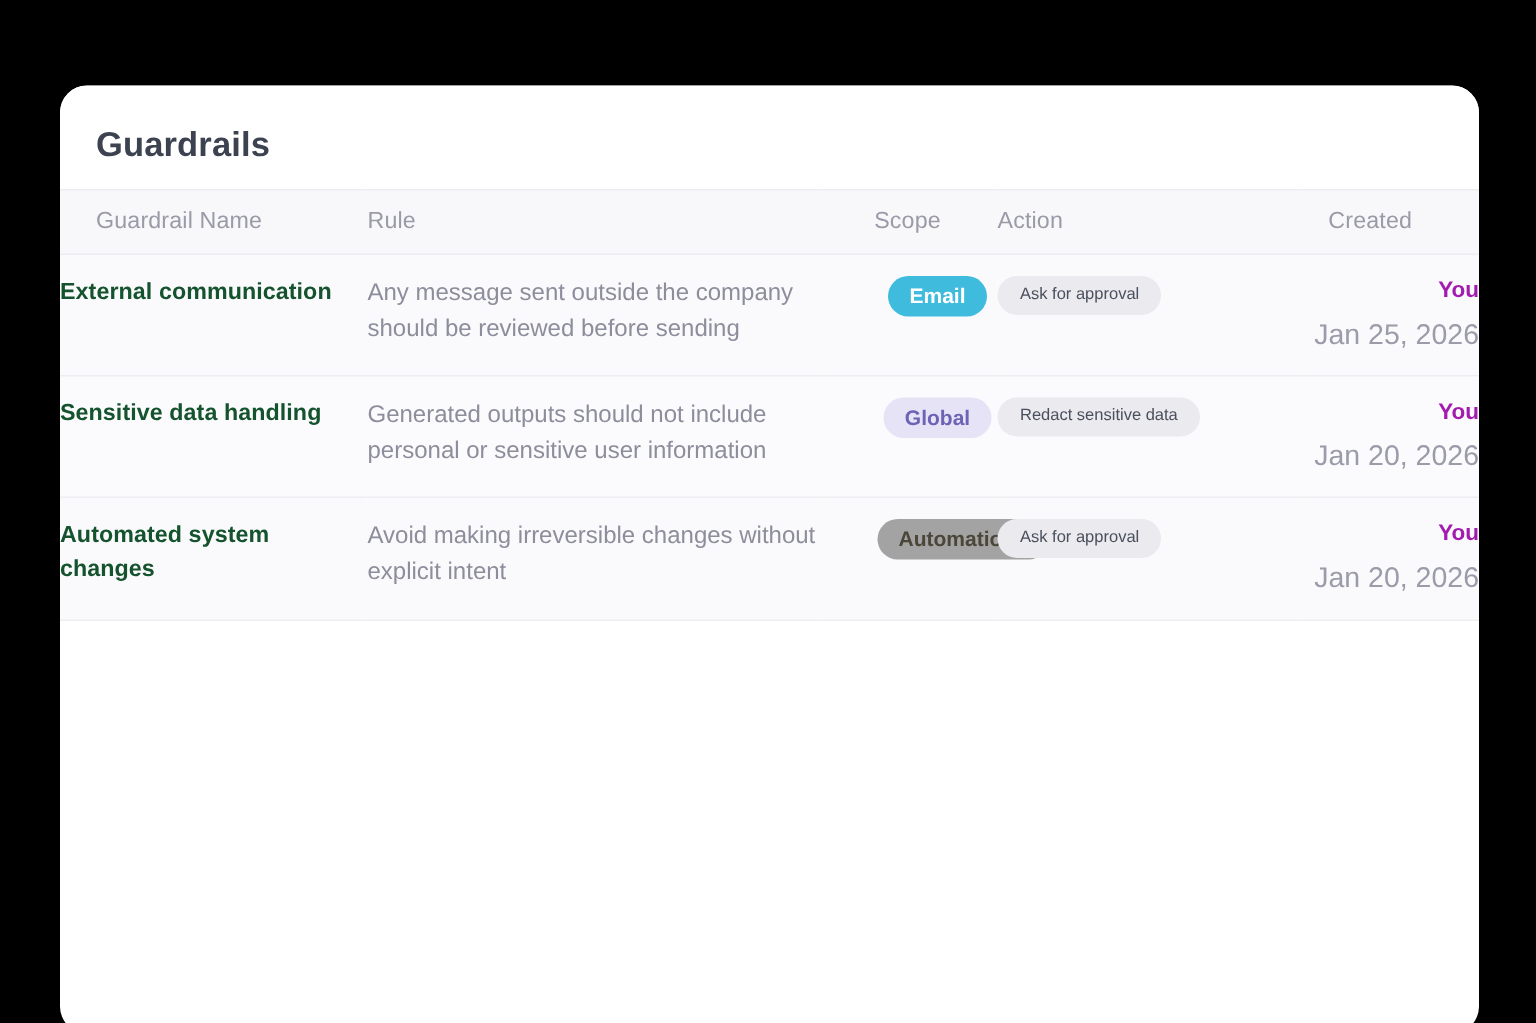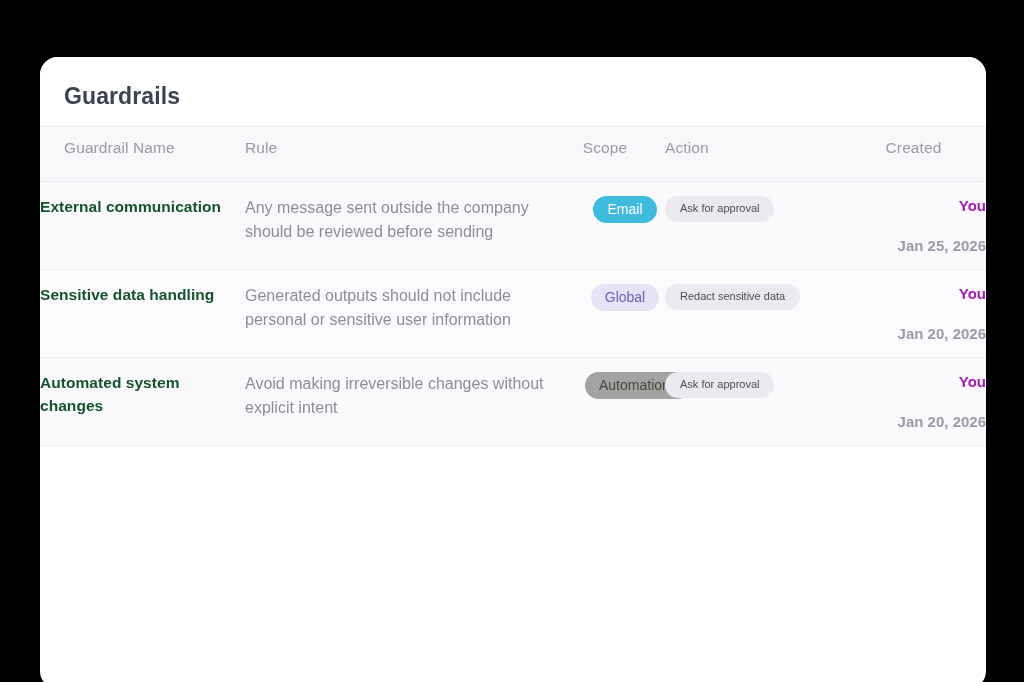--- a/index.html
+++ b/index.html
@@ -56,21 +56,21 @@
   .table col.c-scope  { width: 120px; }
   .table col.c-action { width: 200px; }
   .table col.c-created{ width: 121px; }
 
   .table thead th {
     background: #f8f8fb;
     font-size: 15.5px;
     font-weight: 400;
     color: #9a9aa8;
     text-align: left;
-    padding: 12px 0 24px 0;
+    padding: 12px 0 12px 0;
     border-top: 1px solid #ececf2;
     border-bottom: 1px solid #ececf2;
     letter-spacing: 0.1px;
     vertical-align: middle;
   }
   .table thead th.th-name    { padding-left: 24px; }
   .table thead th.th-scope   { text-align: center; padding-left: 0; }
   .table thead th.th-created { text-align: center; padding-right: 24px; }
 
   .table tbody td {
@@ -102,21 +102,21 @@
     text-align: right;
     padding-right: 24px;
   }
 
   
   .badge {
     display: inline-block;
     border-radius: 999px;
     padding: 5px 14px 6px 14px;
     font-size: 14px;
-    font-weight: 400;
+    font-weight: 700;
     line-height: 1.15;
     white-space: nowrap;
     margin-left: 40px;
   }
   .badge-email       { background: #3fbcdd; color: #ffffff; }
   .badge-slack       { background: #dceef8; color: #5f93b8; }
   .badge-global      { background: #e6e3f6; color: #6c63b6; }
   .badge-automations { background: #a3a3a3; color: #4a4639; }
 
   
@@ -132,25 +132,25 @@
   }
 
   
   .created-by {
     font-size: 15px;
     font-weight: 700;
     color: #a21caf;
     line-height: 1.3;
   }
   .created-date {
-    font-size: 15px;
-    font-weight: 700;
+    font-size: 19px;
+    font-weight: 400;
     color: #9b9baa;
     line-height: 1.3;
-    margin-top: 20px;
+    margin-top: 8px;
     white-space: nowrap;
   }
 </style>
 </head>
 <body>
 
 <div id="stage">
 
   <div id="card">
 

